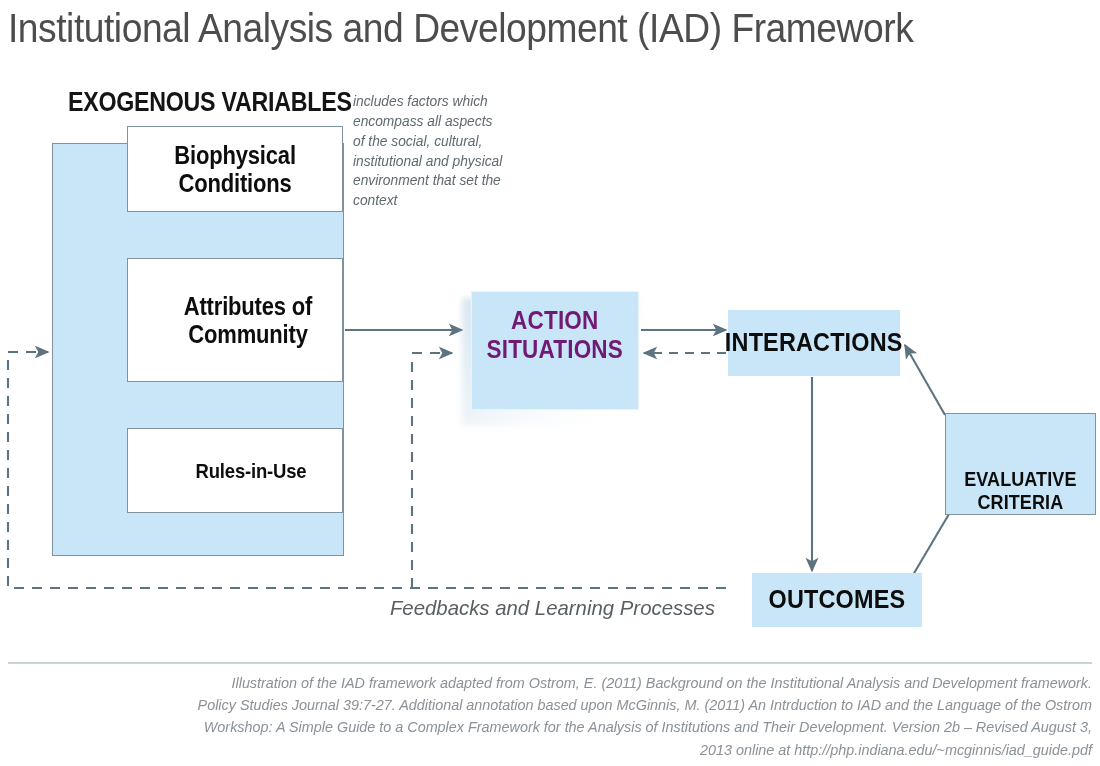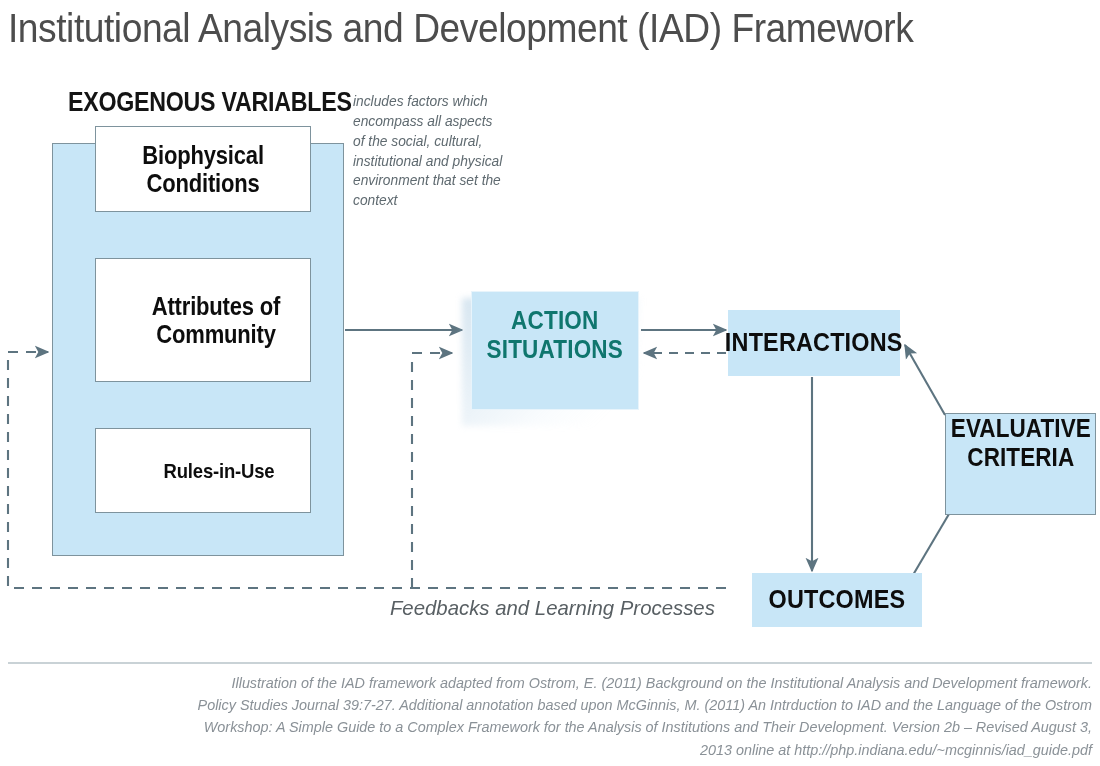--- a/index.html
+++ b/index.html
@@ -73,20 +73,21 @@
     background: #ffffff;
     border: 1.4px solid #7e939d;
     display: flex;
     align-items: center;
     justify-content: center;
     text-align: center;
     color: #0d0d0d;
     font-weight: 700;
     line-height: 1.12;
     letter-spacing: -0.2px;
+    margin-left: 32px;
   }
   .exo-box span { transform: scaleX(0.88); display: block; }
   #box-biophysical { left: 95px; top: 126px;  width: 216px; height: 86px;  font-size: 25px; }
   #box-attributes  { left: 95px; top: 258px;  width: 216px; height: 124px; font-size: 25px; padding-left: 26px; }
   #box-rules       { left: 95px; top: 428px;  width: 216px; height: 85px;  font-size: 21px; padding-left: 31px; }
 
   
   #action-shadow {
     position: absolute;
     left: 462px; top: 298px;
@@ -100,21 +101,21 @@
     width: 168px; height: 119px;
     background: #c8e6f7;
     border: 1px solid #e8f4fb;
     display: flex;
     align-items: flex-start;
     justify-content: center;
     padding-top: 14px;
     text-align: center;
     font-size: 25px;
     font-weight: 700;
-    color: #0f766e;
+    color: #701a75;
     line-height: 1.14;
     letter-spacing: 0.2px;
   }
   #action-situations span { transform: scaleX(0.9); display: block; }
 
   
   .flat-box {
     position: absolute;
     background: #c8e6f7;
     display: flex;
@@ -127,22 +128,22 @@
     line-height: 1.13;
   }
   .flat-box span { transform: scaleX(0.9); display: block; }
   #box-interactions { left: 728px; top: 310px; width: 172px; height: 66px; font-size: 26px; }
   #box-outcomes     { left: 728px; top: 573px; width: 170px; height: 54px; font-size: 26px; margin-left: 24px; }
   #box-evaluative {
     position: absolute;
     left: 945px; top: 413px; width: 151px; height: 102px;
     background: #c8e6f7;
     border: 1.4px solid #7e939d;
-    display: flex; align-items: flex-start; justify-content: center;
-    text-align: center; font-size: 25px; font-weight: 700;
+    display: flex; align-items: flex-end; justify-content: center;
+    text-align: center; font-size: 20px; font-weight: 700;
     color: #0d0d0d; line-height: 1.14; letter-spacing: 0.1px;
   }
   #box-evaluative span { transform: scaleX(0.9); display: block; }
 
   
   #feedback-label {
     position: absolute;
     left: 386px; top: 596px;
     font-size: 21px;
     font-style: italic;

